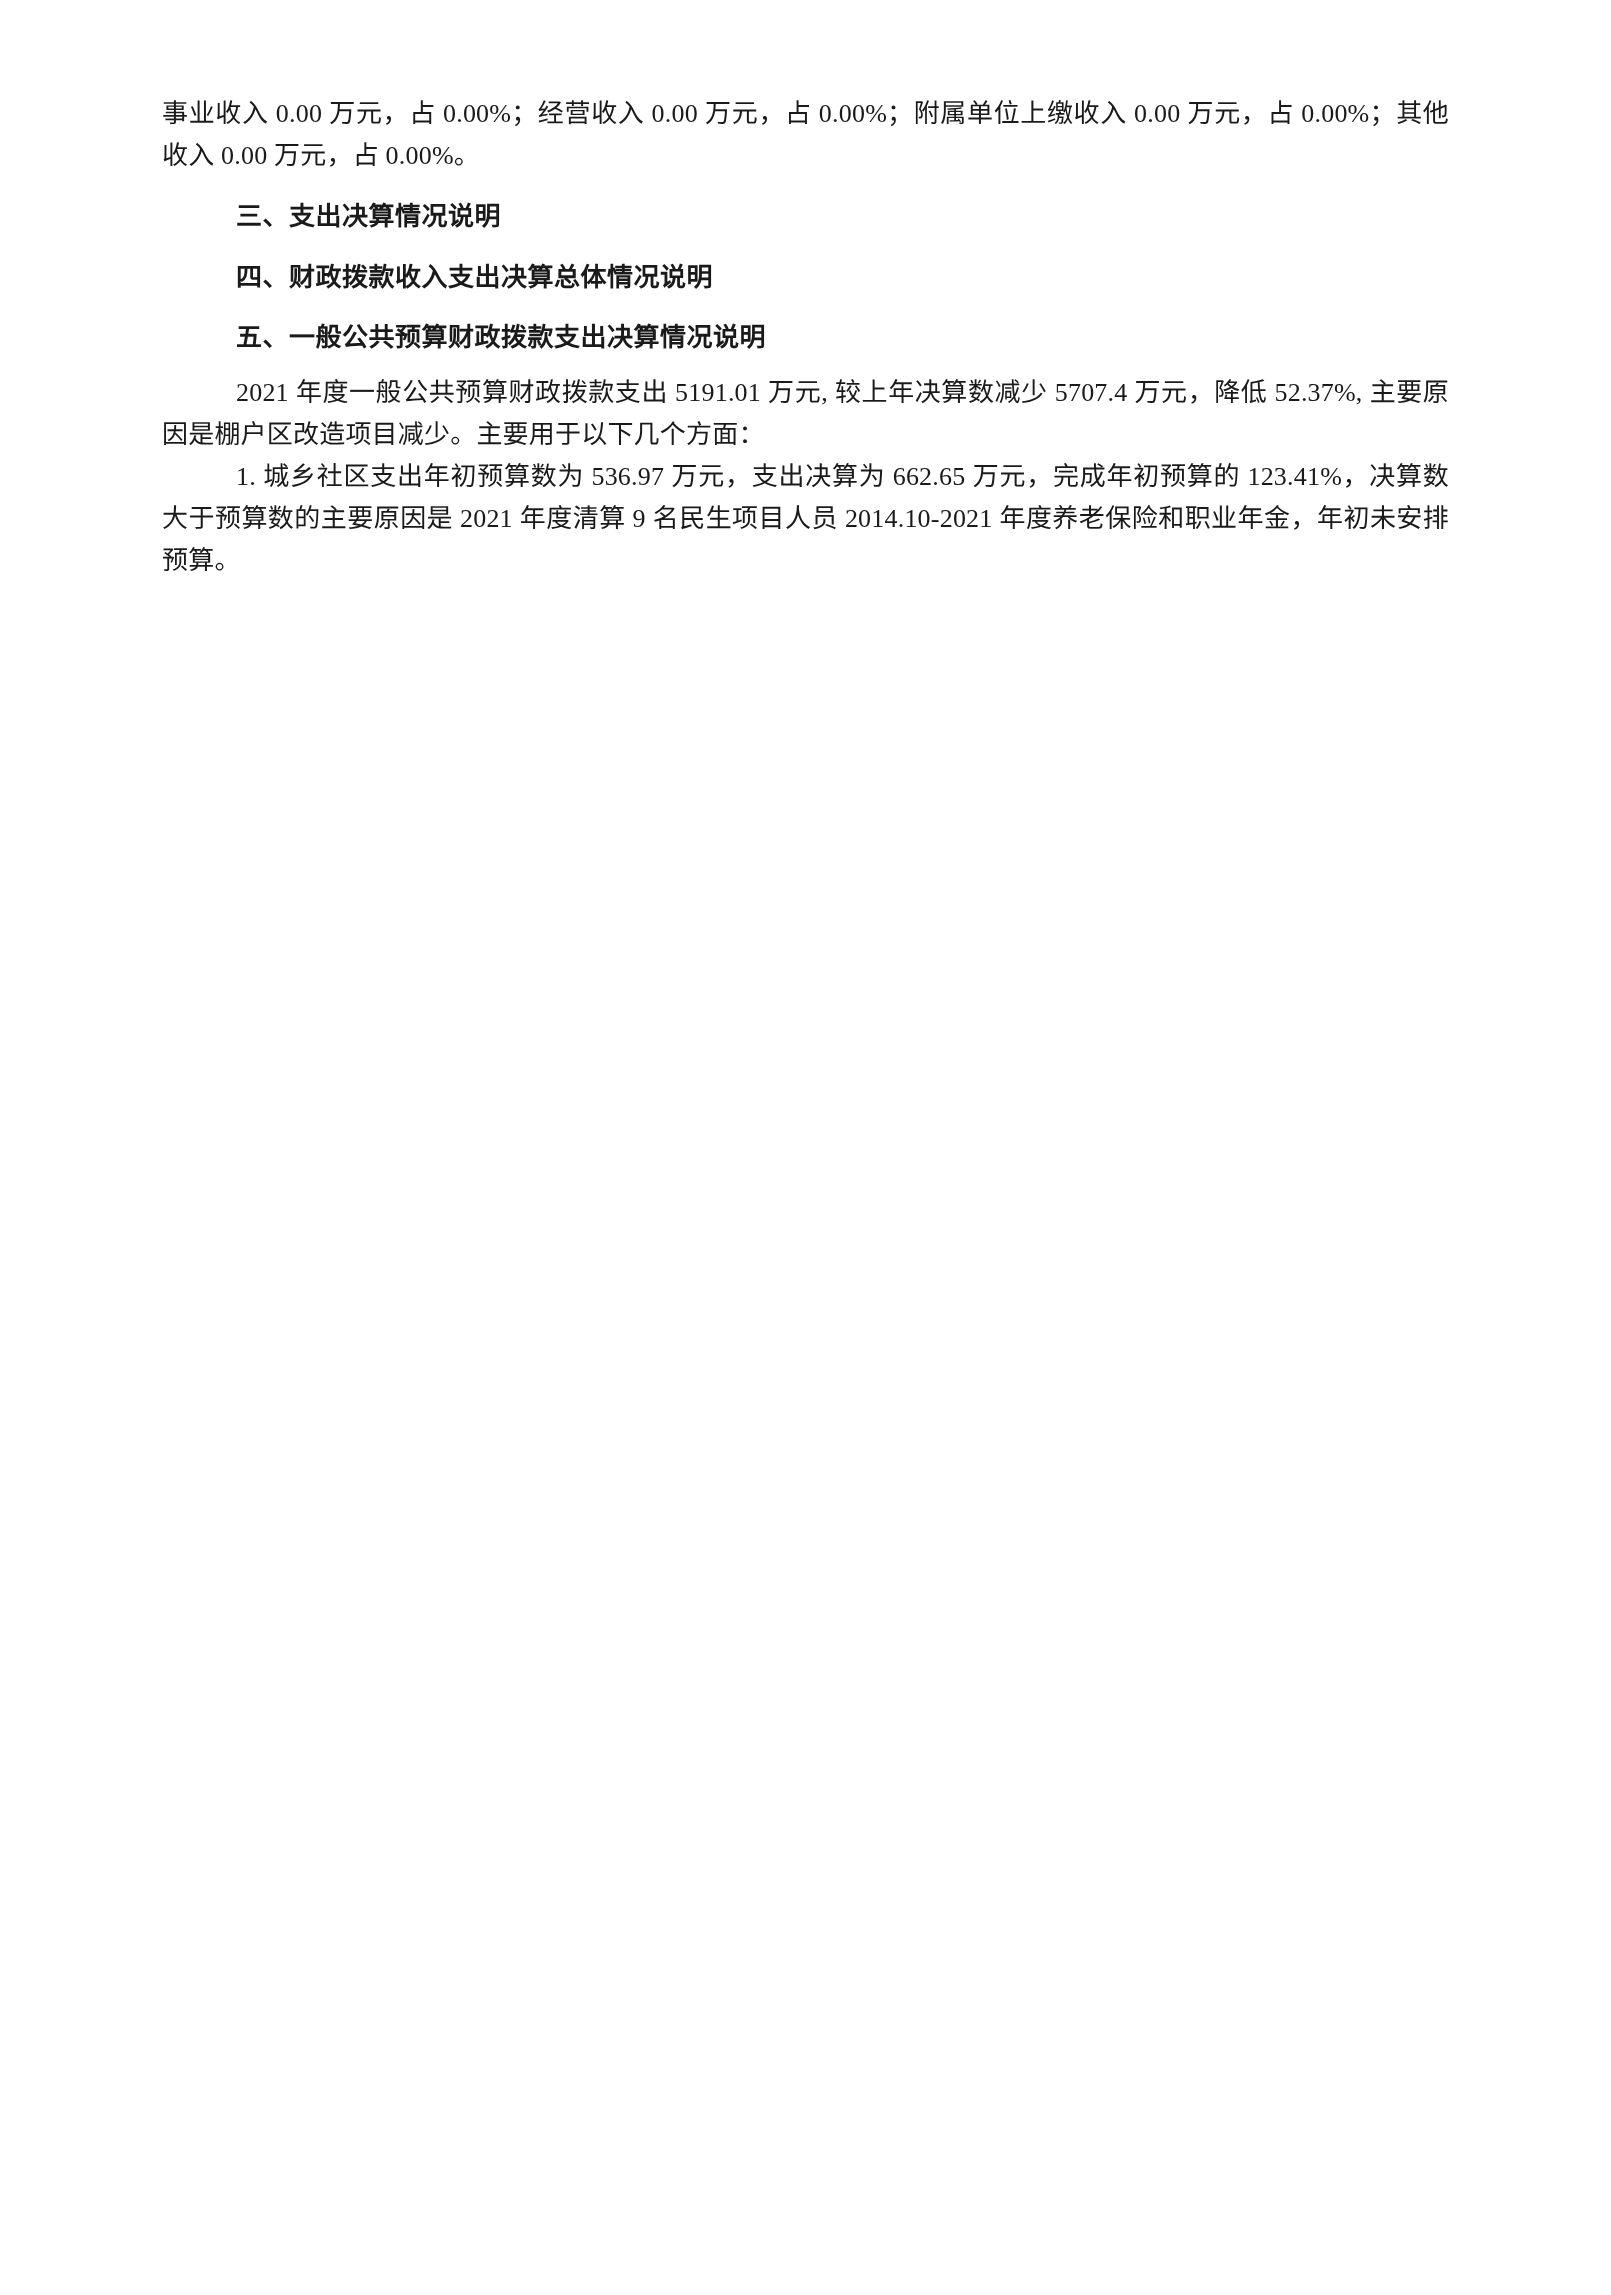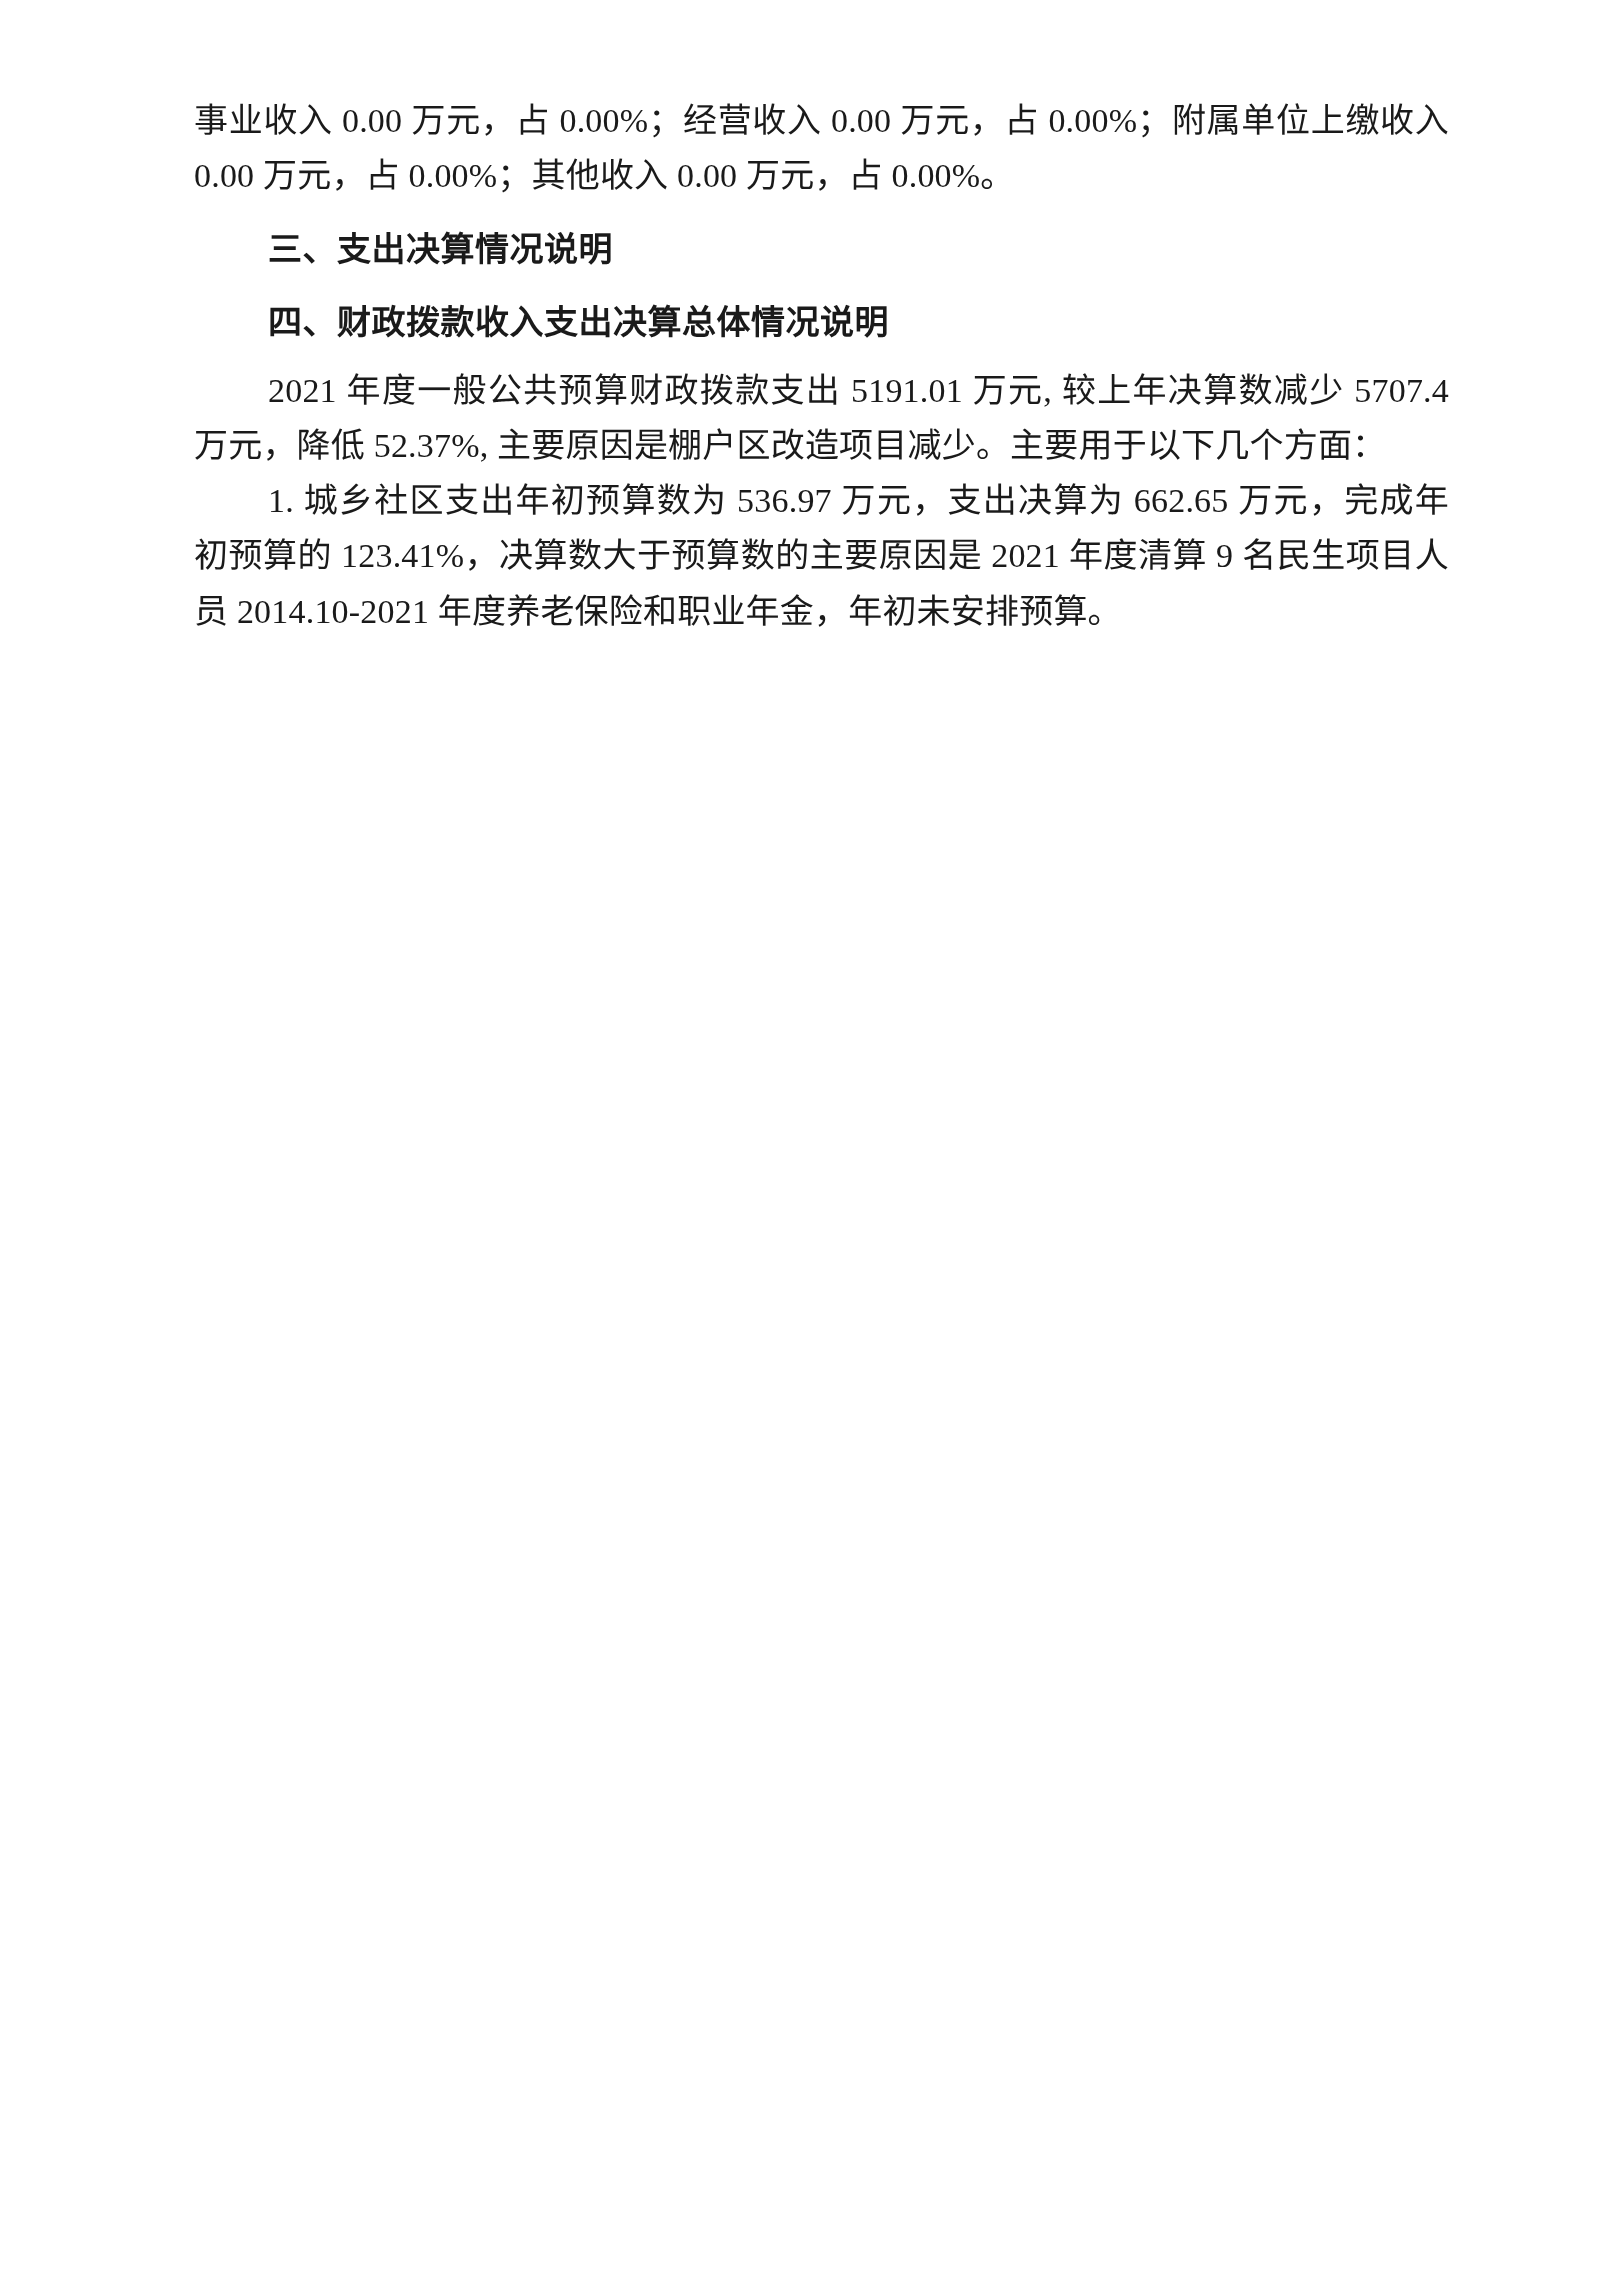--- a/index.html
+++ b/index.html
@@ -13,23 +13,22 @@
     width: 1611px;
     height: 2295px;
     background: #ffffff;
     box-sizing: border-box;
     padding: 93px 162px 74px 162px;
     font-family: "Liberation Serif", "DejaVu Serif", serif;
     color: #1a1a1a;
     overflow: hidden;
   }
   .doc-body {
-    font-size: 34px;
+    font-size: 26px;
     line-height: 1.62;
-    margin-left: 32px;
   }
   p {
     margin: 0 0 0 0;
     text-align: justify;
     text-justify: inter-ideograph;
     letter-spacing: 0.2px;
   }
   .para {
     text-indent: 74px;
   }
@@ -51,20 +50,21 @@
   <div class="doc-body">
 
     <p class="para-noindent">事业收入 0.00 万元，占 0.00%；经营收入 0.00 万元，占 0.00%；附属单位上缴收入 0.00 万元，占 0.00%；其他收入 0.00 万元，占 0.00%。</p>
 
     <p class="heading">三、支出决算情况说明</p>
 
 
     <p class="heading">四、财政拨款收入支出决算总体情况说明</p>
 
 
+    <p class="heading">五、一般公共预算财政拨款支出决算情况说明</p>
 
     <p class="para">2021 年度一般公共预算财政拨款支出 5191.01 万元, 较上年决算数减少 5707.4 万元，降低 52.37%, 主要原因是棚户区改造项目减少。主要用于以下几个方面：</p>
 
     <p class="para">1. 城乡社区支出年初预算数为 536.97 万元，支出决算为 662.65 万元，完成年初预算的 123.41%，决算数大于预算数的主要原因是 2021 年度清算 9 名民生项目人员 2014.10-2021 年度养老保险和职业年金，年初未安排预算。</p>
 
   </div>
 </div>
 
 
 </body></html>

